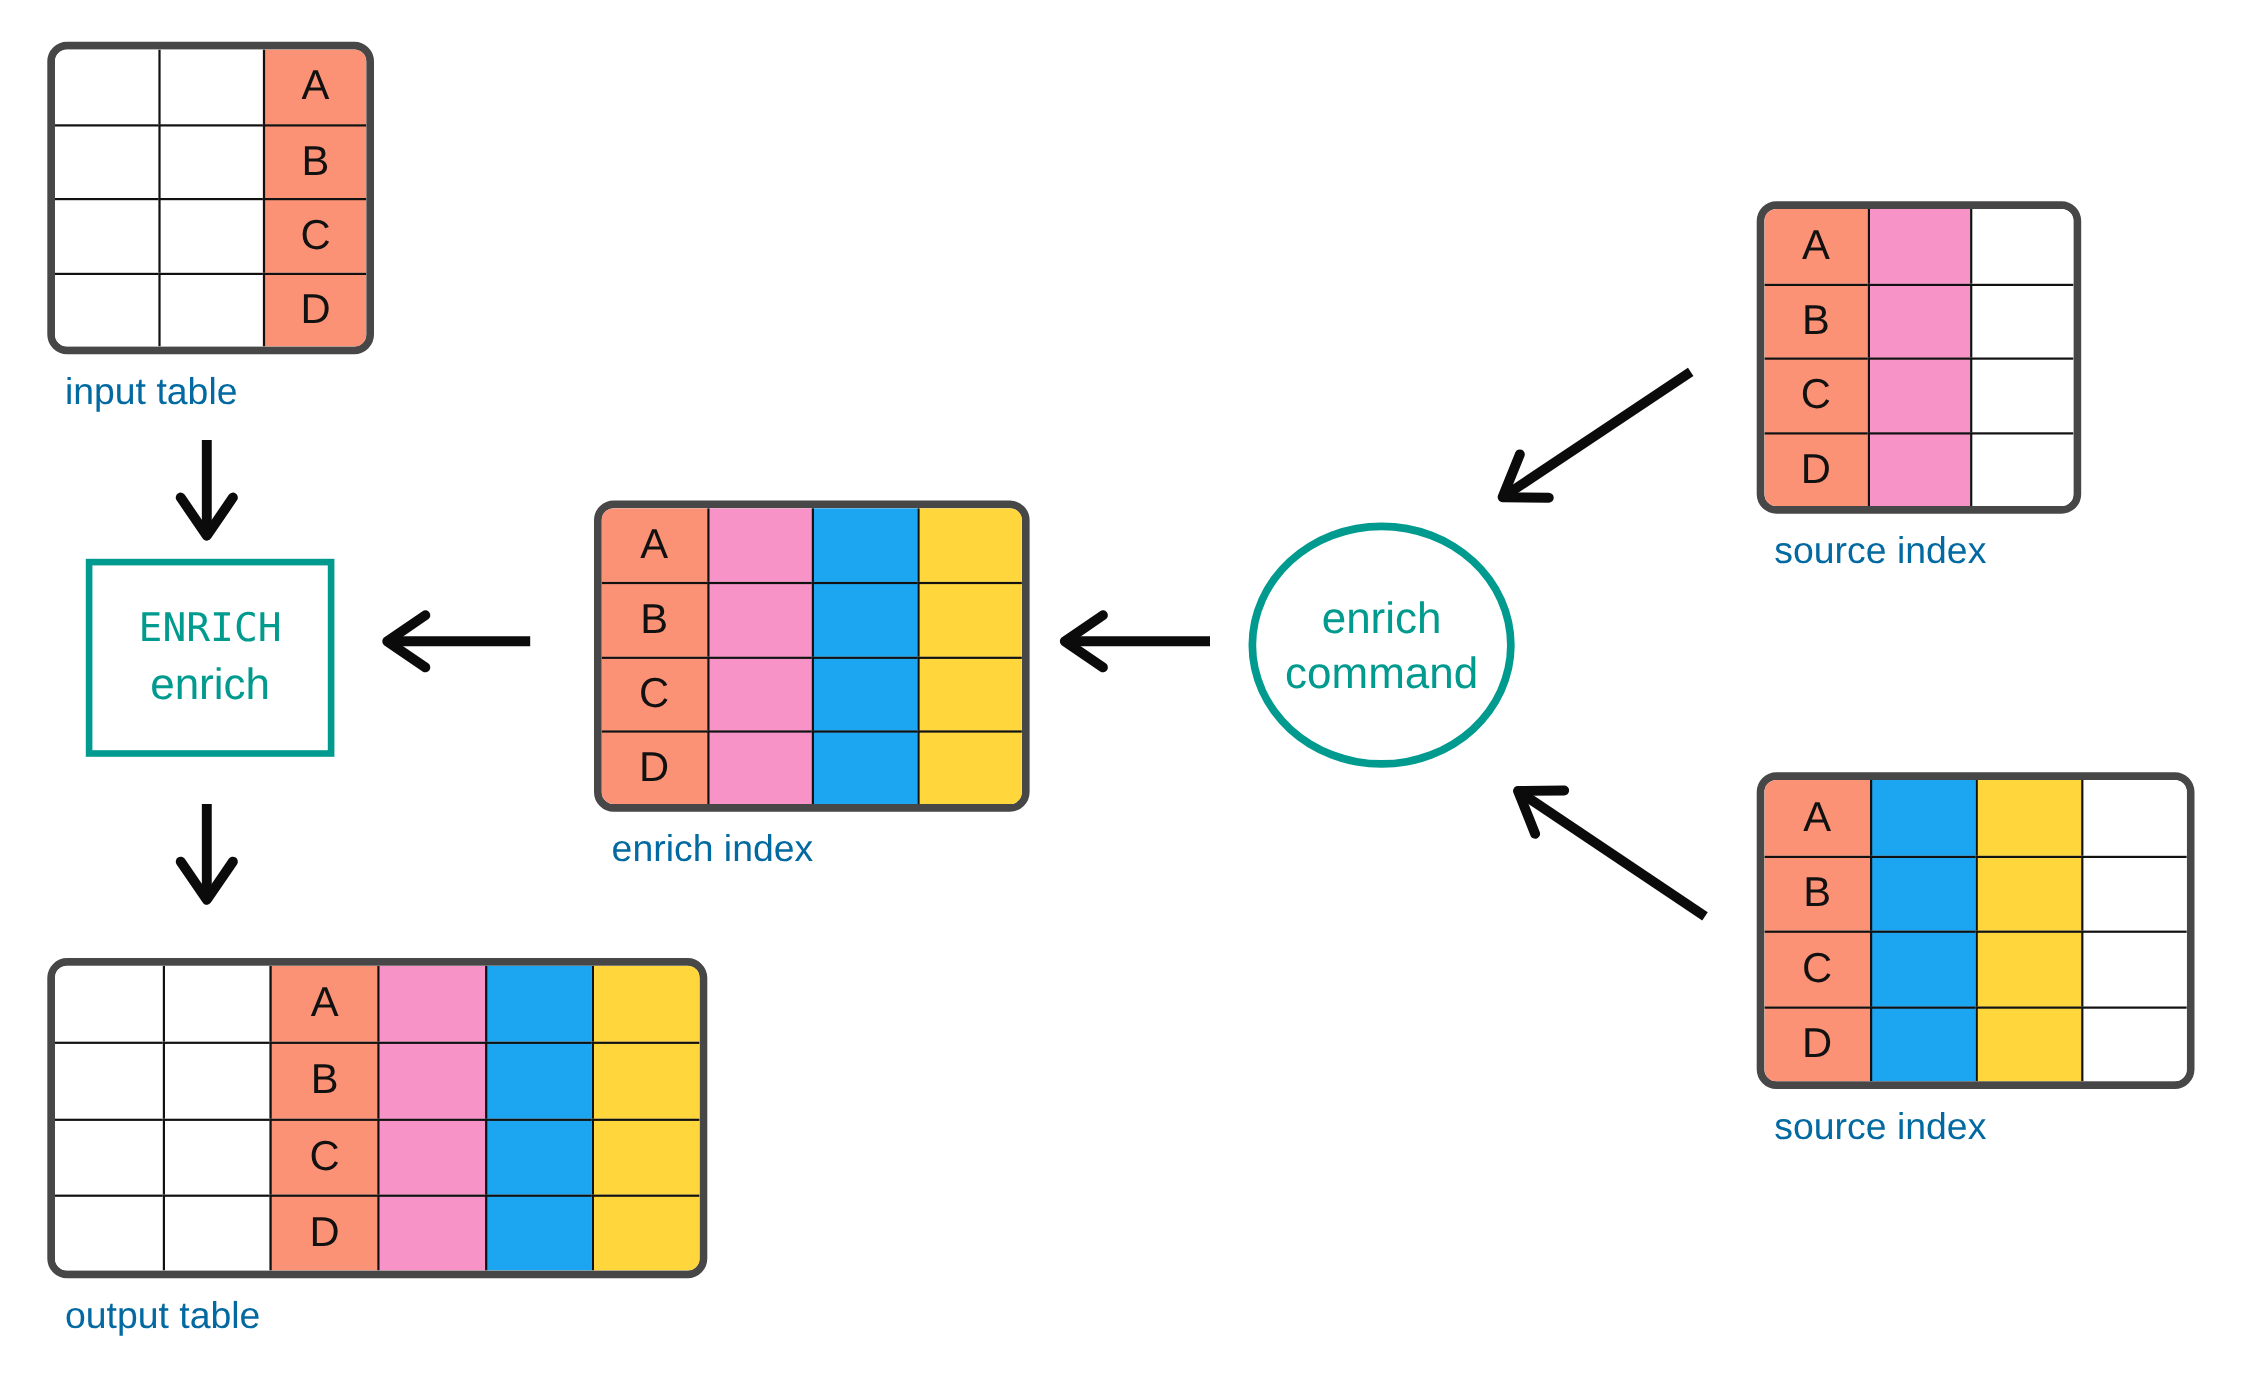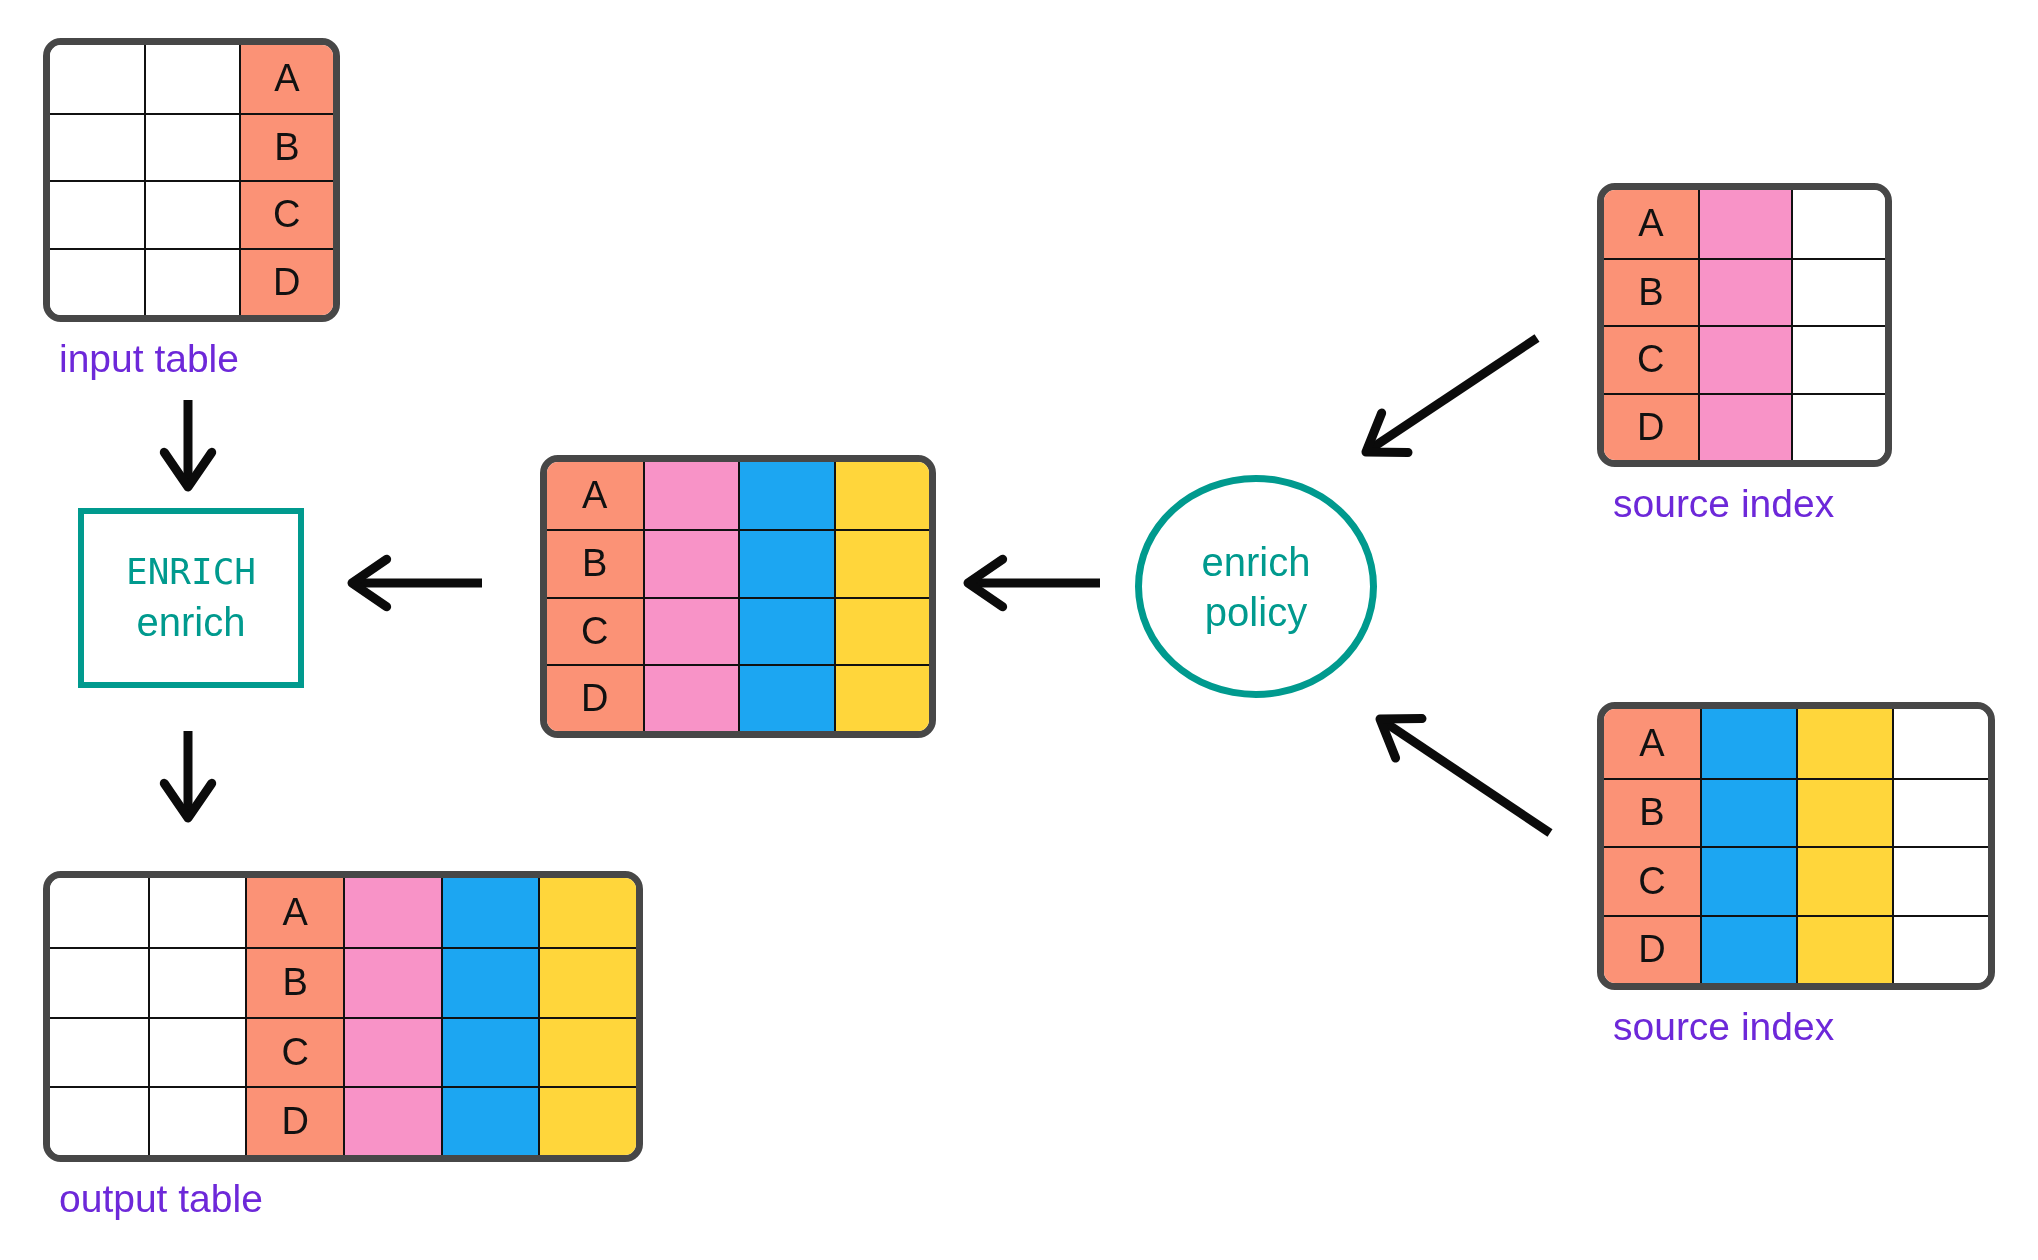--- a/index.html
+++ b/index.html
@@ -21,21 +21,21 @@
   }
   .cell{
     box-sizing:border-box;
     display:flex;align-items:center;justify-content:center;
     font-size:38px;color:#111111;
   }
   .cell.bl{border-left:2px solid #111111;}
   .cell.bt{border-top:2px solid #111111;}
   .node-label{
     position:absolute;
-    font-size:39px;color:#6d28d9;
+    font-size:34px;color:#0369a1;
     white-space:nowrap;line-height:1.1;
   }
   .box{
     position:absolute;box-sizing:border-box;
     border:6px solid #009A8E;background:#ffffff;
     display:flex;flex-direction:column;align-items:center;justify-content:center;
     gap:10px;
   }
   .circle{
     position:absolute;box-sizing:border-box;
@@ -135,23 +135,24 @@
       <div class="cell bl bt" style="background: rgb(255, 214, 59);"></div>
       <div class="cell bt" style="background: rgb(251, 146, 118);">C</div>
       <div class="cell bl bt" style="background: rgb(248, 147, 199);"></div>
       <div class="cell bl bt" style="background: rgb(28, 166, 242);"></div>
       <div class="cell bl bt" style="background: rgb(255, 214, 59);"></div>
       <div class="cell bt" style="background: rgb(251, 146, 118);">D</div>
       <div class="cell bl bt" style="background: rgb(248, 147, 199);"></div>
       <div class="cell bl bt" style="background: rgb(28, 166, 242);"></div>
       <div class="cell bl bt" style="background: rgb(255, 214, 59);"></div>
     </div>
+    <div class="node-label" style="left: 556px; top: 754px;">enrich index</div>
     <div class="circle" style="left: 1135px; top: 475px; width: 242px; height: 223px;">
       <div class="tline sans">enrich</div>
-      <div class="tline sans">policy</div>
+      <div class="tline sans">command</div>
     </div>
     <div class="tbl" style="left: 1597px; top: 183px; width: 295px; height: 284px; grid-template-columns: repeat(3, 1fr); grid-template-rows: repeat(4, 1fr); border-color: rgb(71, 71, 71);">
       <div class="cell" style="background: rgb(251, 146, 118);">A</div>
       <div class="cell bl" style="background: rgb(248, 147, 199);"></div>
       <div class="cell bl" style="background: rgb(255, 255, 255);"></div>
       <div class="cell bt" style="background: rgb(251, 146, 118);">B</div>
       <div class="cell bl bt" style="background: rgb(248, 147, 199);"></div>
       <div class="cell bl bt" style="background: rgb(255, 255, 255);"></div>
       <div class="cell bt" style="background: rgb(251, 146, 118);">C</div>
       <div class="cell bl bt" style="background: rgb(248, 147, 199);"></div>

